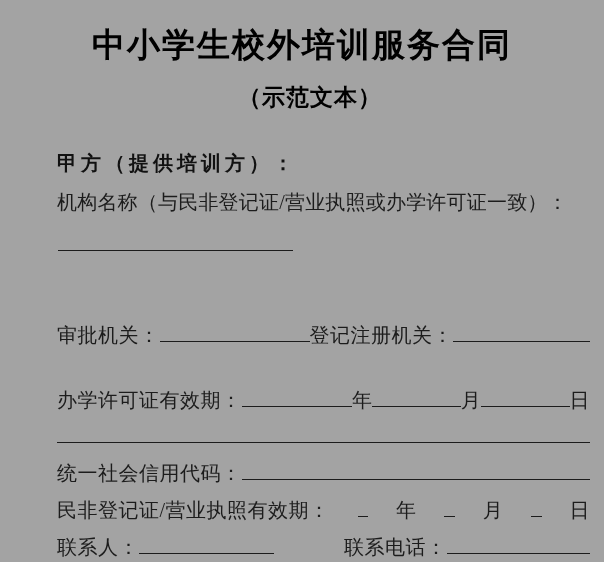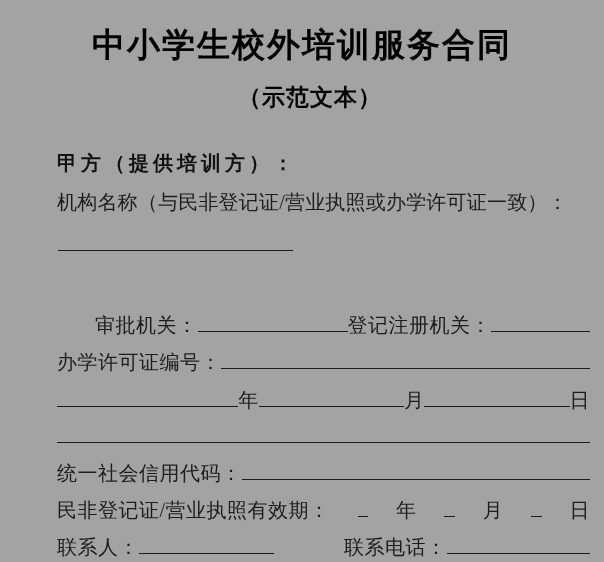--- a/index.html
+++ b/index.html
@@ -33,21 +33,21 @@
   .blank.grow{flex:1 1 auto;}
   .blank.grow-lg{flex:1.25 1 auto;}
   .spacer{flex:none;height:1px;}
   .standalone-blank{
     position:absolute;left:58px;top:234px;width:235px;height:16px;
     border-bottom:1.8px solid #1c1c1c;
   }
   .t-partya{top:152px;}
   .t-orgname{top:191px;letter-spacing:0.2px;}
   .t-address{top:277px;}
-  .t-approval{top:314px;margin-left:38px;}
+  .t-approval{top:324px;}
   .t-licenseno{top:351px;}
   .t-licensevalid{top:389px;}
   .t-icp{top:426px;}
   .t-credit{top:462px;}
   .t-busvalid{top:499px;gap:28px;}
   .t-contacts{top:536px;}
   .w150{width:150px;}
   .w135{width:135px;}
   .w70{width:70px;}
 </style>
@@ -70,26 +70,23 @@
   <div class="standalone-blank"></div>
 
 
   <div class="row t-approval">
     <span class="label">审批机关：</span>
     <span class="blank w150"></span>
     <span class="label">登记注册机关：</span>
     <span class="blank grow"></span>
   </div>
 
-  <div class="row t-licenseno">
-    <span class="label">办学许可证编号：</span>
-    <span class="blank grow"></span>
-  </div>
 
   <div class="row t-licensevalid">
+    <span class="label">办学许可证有效期：</span>
     <span class="blank grow-lg"></span>
     <span class="label">年</span>
     <span class="blank grow"></span>
     <span class="label">月</span>
     <span class="blank grow"></span>
     <span class="label">日</span>
   </div>
 
   <div class="row t-icp">
     <span class="blank grow"></span>

